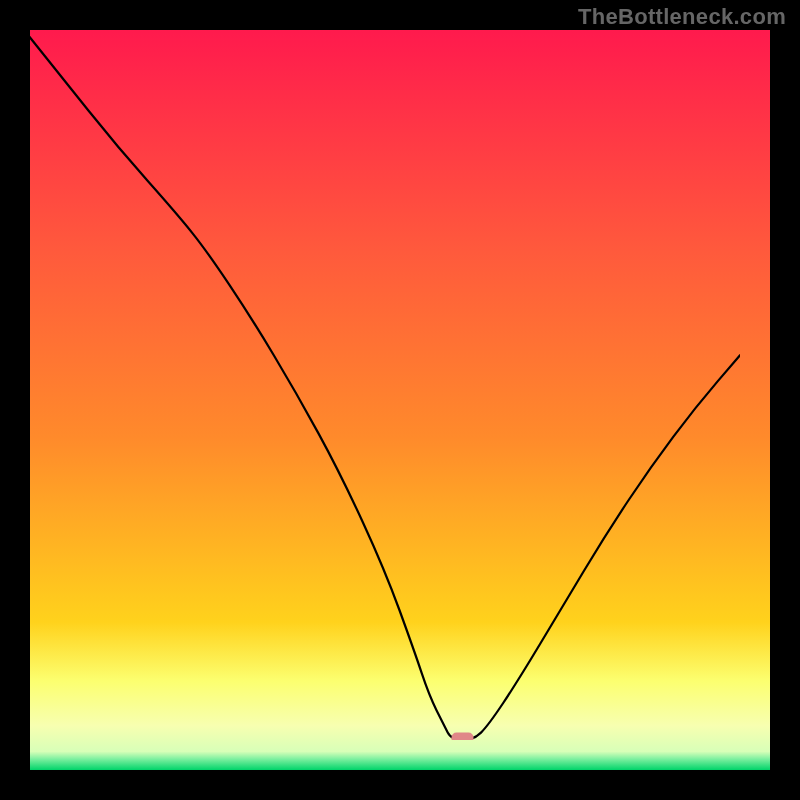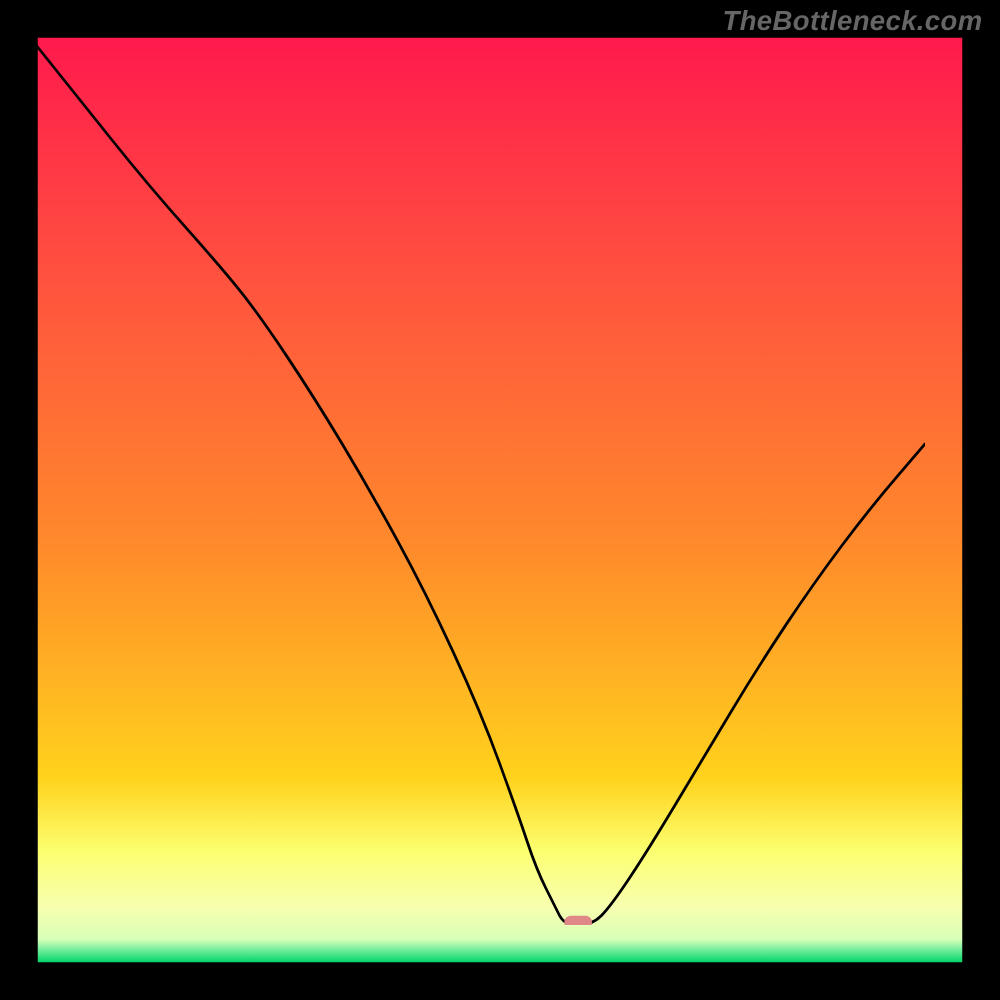--- a/index.html
+++ b/index.html
@@ -20,21 +20,20 @@
   .watermark {
     position: absolute;
     top: 4px;
     right: 14px;
     color: #666;
     font-size: 22px;
     font-weight: 600;
     letter-spacing: 0.3px;
     z-index: 20;
     user-select: none;
-    font-style: italic;
   }
   .plot-area {
     position: absolute;
     left: 30px;
     top: 30px;
     width: 740px;
     height: 740px;
     z-index: 5;
   }
   .plot-svg {

